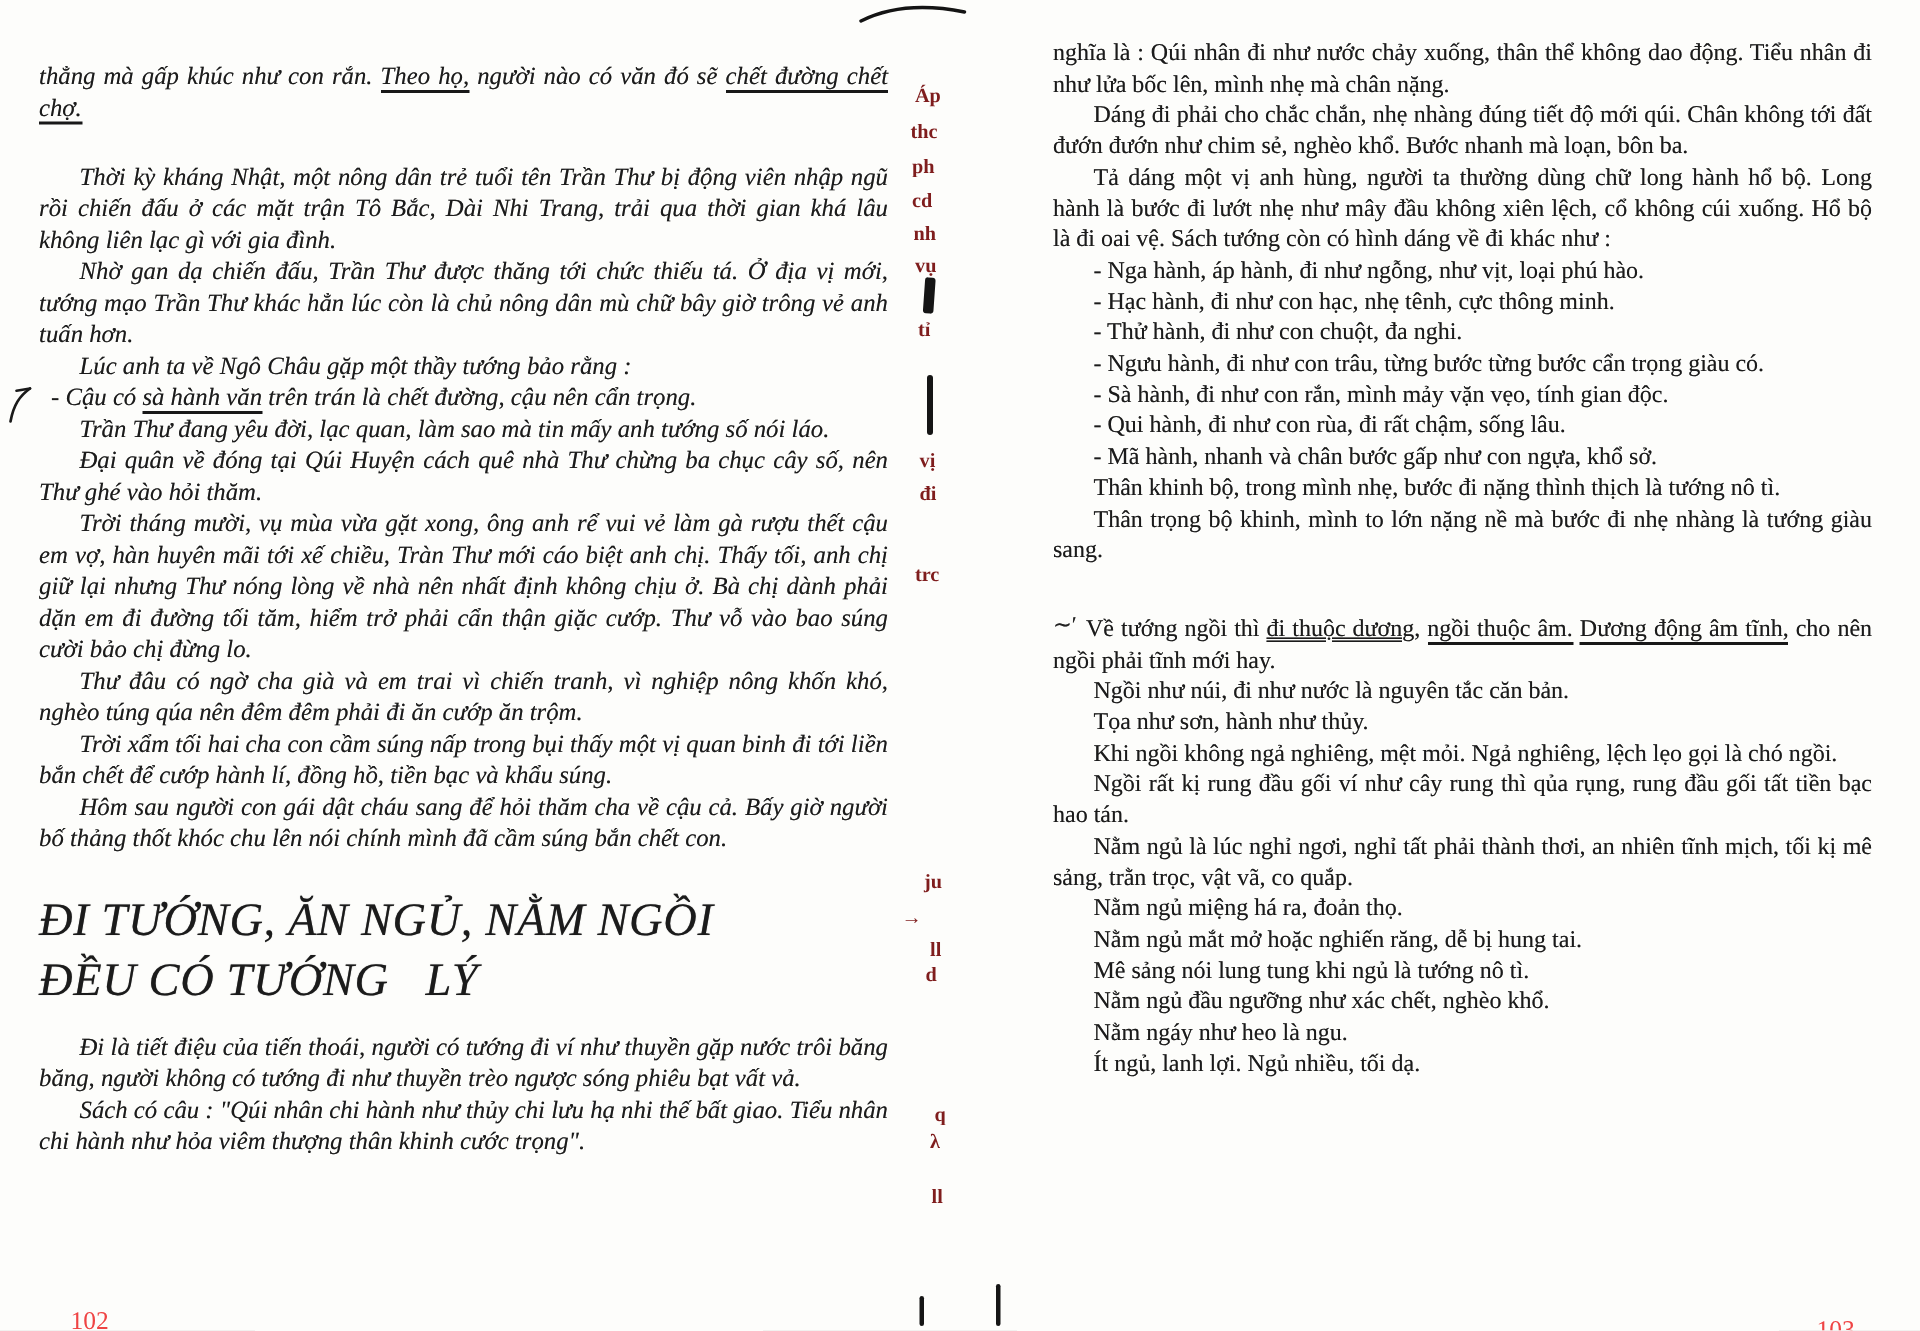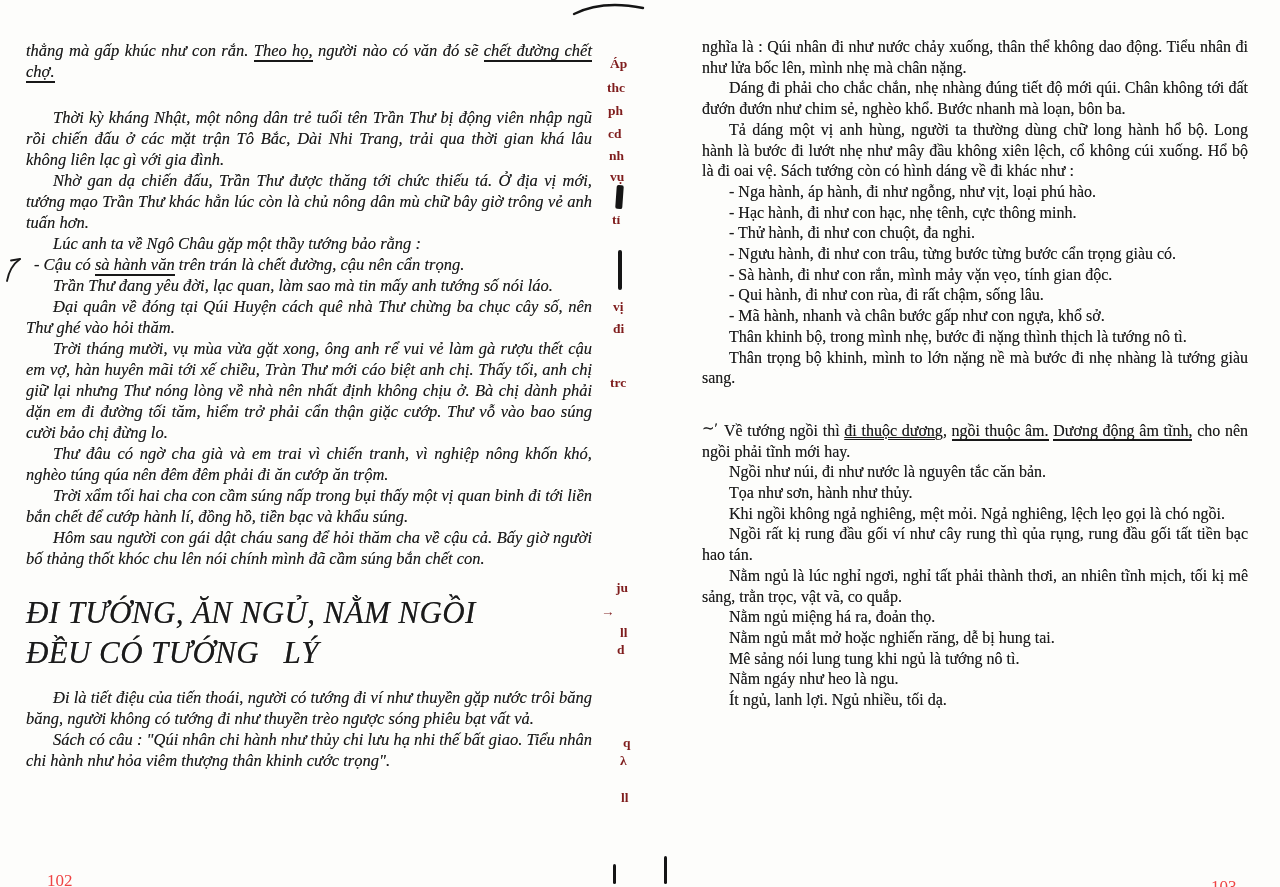--- a/index.html
+++ b/index.html
@@ -2,21 +2,21 @@
 <html><head>
 <meta charset="utf-8">
 <style>
   html,body{margin:0;padding:0;background:#e8e8e6;}
   .sheet{
     position:relative;width:1280px;height:887px;background:#fdfdfb;overflow:hidden;
     font-family:"Liberation Serif", serif;color:#1b1b1b;
   }
   .page{position:absolute;text-align:justify;}
   .page-left{left:26px;top:40px;width:566px;font-size:16.5px;line-height:21px;font-style:italic;}
-  .page-right{left:702px;top:37px;width:546px;font-size:16px;line-height:20.7px;}
+  .page-right{left:702px;top:26px;width:546px;font-size:16px;line-height:20.7px;}
   p{margin:0;text-shadow:0 0 0.4px rgba(10,10,10,0.5);}
   .indent{text-indent:27px;}
   .gap-after{margin-bottom:25px;}
   .u{border-bottom:2px solid #181818;}
   .uu{text-decoration:underline double;text-decoration-thickness:1.4px;}
   .heading{
     font-size:31px;line-height:40px;font-weight:400;letter-spacing:0.4px;
     margin:24px 0 14px 0;text-align:left;text-shadow:0 0 0.5px rgba(10,10,10,0.6);
   }
   .dialogue{position:relative;text-indent:8px;}
@@ -93,20 +93,21 @@
     <p class="sit-intro"><span class="squiggle">∼ʹ</span><span>Về tướng ngồi thì </span><span class="uu">đi thuộc dương</span><span>, </span><span class="u">ngồi thuộc âm.</span><span> </span><span class="u">Dương động âm tĩnh,</span><span> cho nên ngồi phải tĩnh mới hay.</span></p>
 
     <p class="indent">Ngồi như núi, đi như nước là nguyên tắc căn bản.</p>
     <p class="indent">Tọa như sơn, hành như thủy.</p>
     <p class="indent">Khi ngồi không ngả nghiêng, mệt mỏi. Ngả nghiêng, lệch lẹo gọi là chó ngồi.</p>
     <p class="indent">Ngồi rất kị rung đầu gối ví như cây rung thì qủa rụng, rung đầu gối tất tiền bạc hao tán.</p>
     <p class="indent">Nằm ngủ là lúc nghỉ ngơi, nghỉ tất phải thành thơi, an nhiên tĩnh mịch, tối kị mê sảng, trằn trọc, vật vã, co quắp.</p>
     <p class="indent">Nằm ngủ miệng há ra, đoản thọ.</p>
     <p class="indent">Nằm ngủ mắt mở hoặc nghiến răng, dễ bị hung tai.</p>
     <p class="indent">Mê sảng nói lung tung khi ngủ là tướng nô tì.</p>
+    <p class="indent">Nằm ngủ đầu ngưỡng như xác chết, nghèo khổ.</p>
     <p class="indent">Nằm ngáy như heo là ngu.</p>
     <p class="indent">Ít ngủ, lanh lợi. Ngủ nhiều, tối dạ.</p>
   </div>
 
   <div class="pagenum pn-left">102</div>
   <div class="pagenum pn-right">103</div>
 
   <div>
     <span class="gutter-frag" style="left:610px;top:56px">Áp</span>
     <span class="gutter-frag" style="left:607px;top:80px">thc</span>

